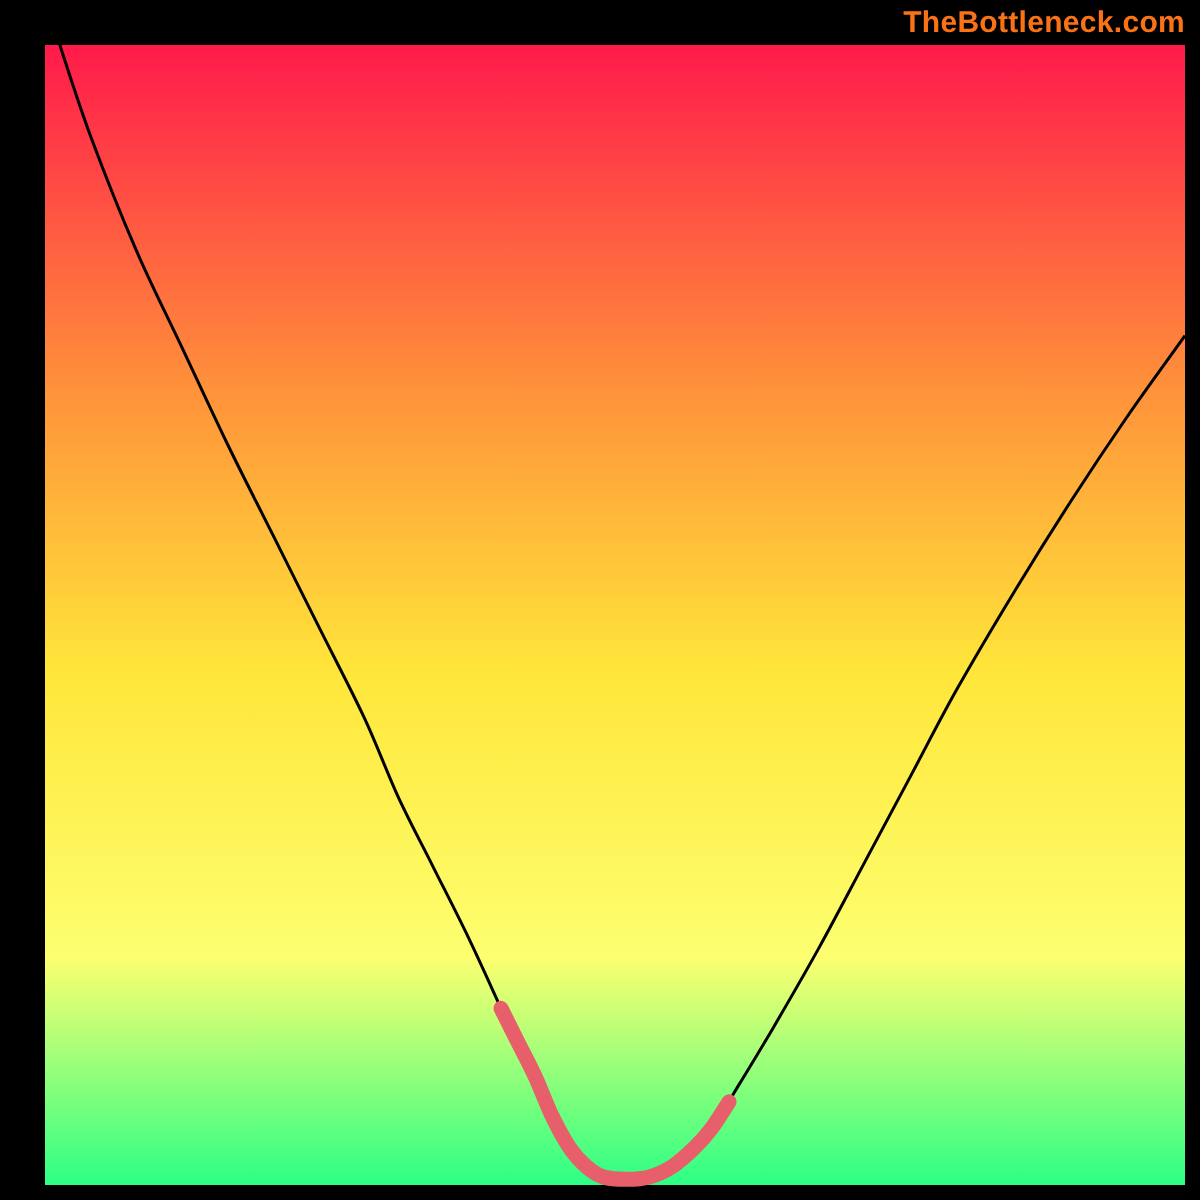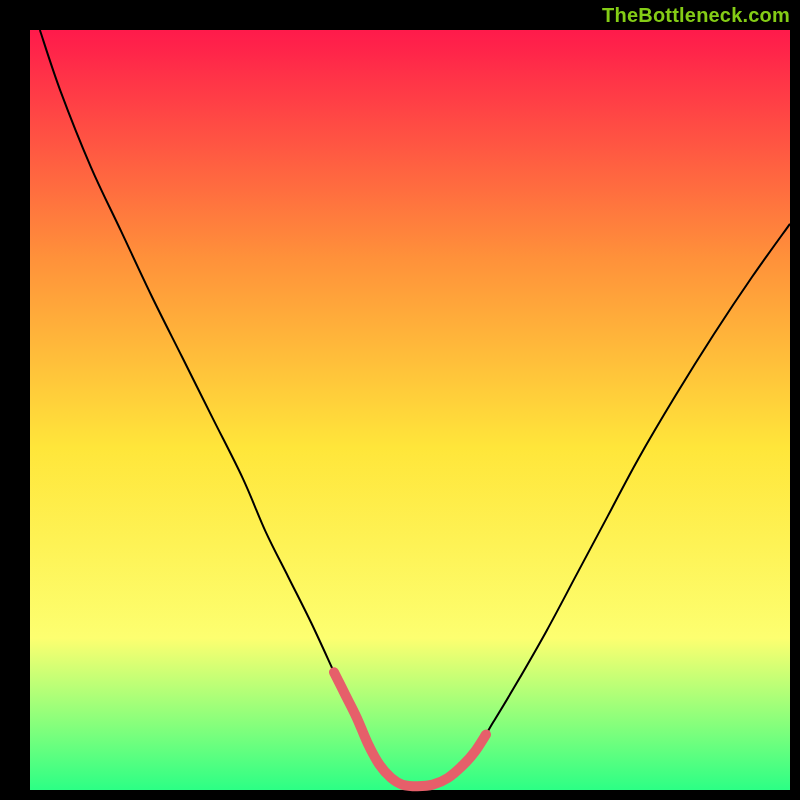--- a/index.html
+++ b/index.html
@@ -14,21 +14,21 @@
   .stage {
     position: relative;
     width: 800px;
     height: 800px;
     background: #000;
   }
   .watermark {
     position: absolute;
     top: 4px;
     right: 10px;
-    color: #84cc16;
+    color: #f97316;
     font-size: 20px;
     font-weight: 600;
     letter-spacing: 0.2px;
     z-index: 5;
     margin-left: 20px;
   }
   svg.plot {
     position: absolute;
     top: 0;
     left: 0;

